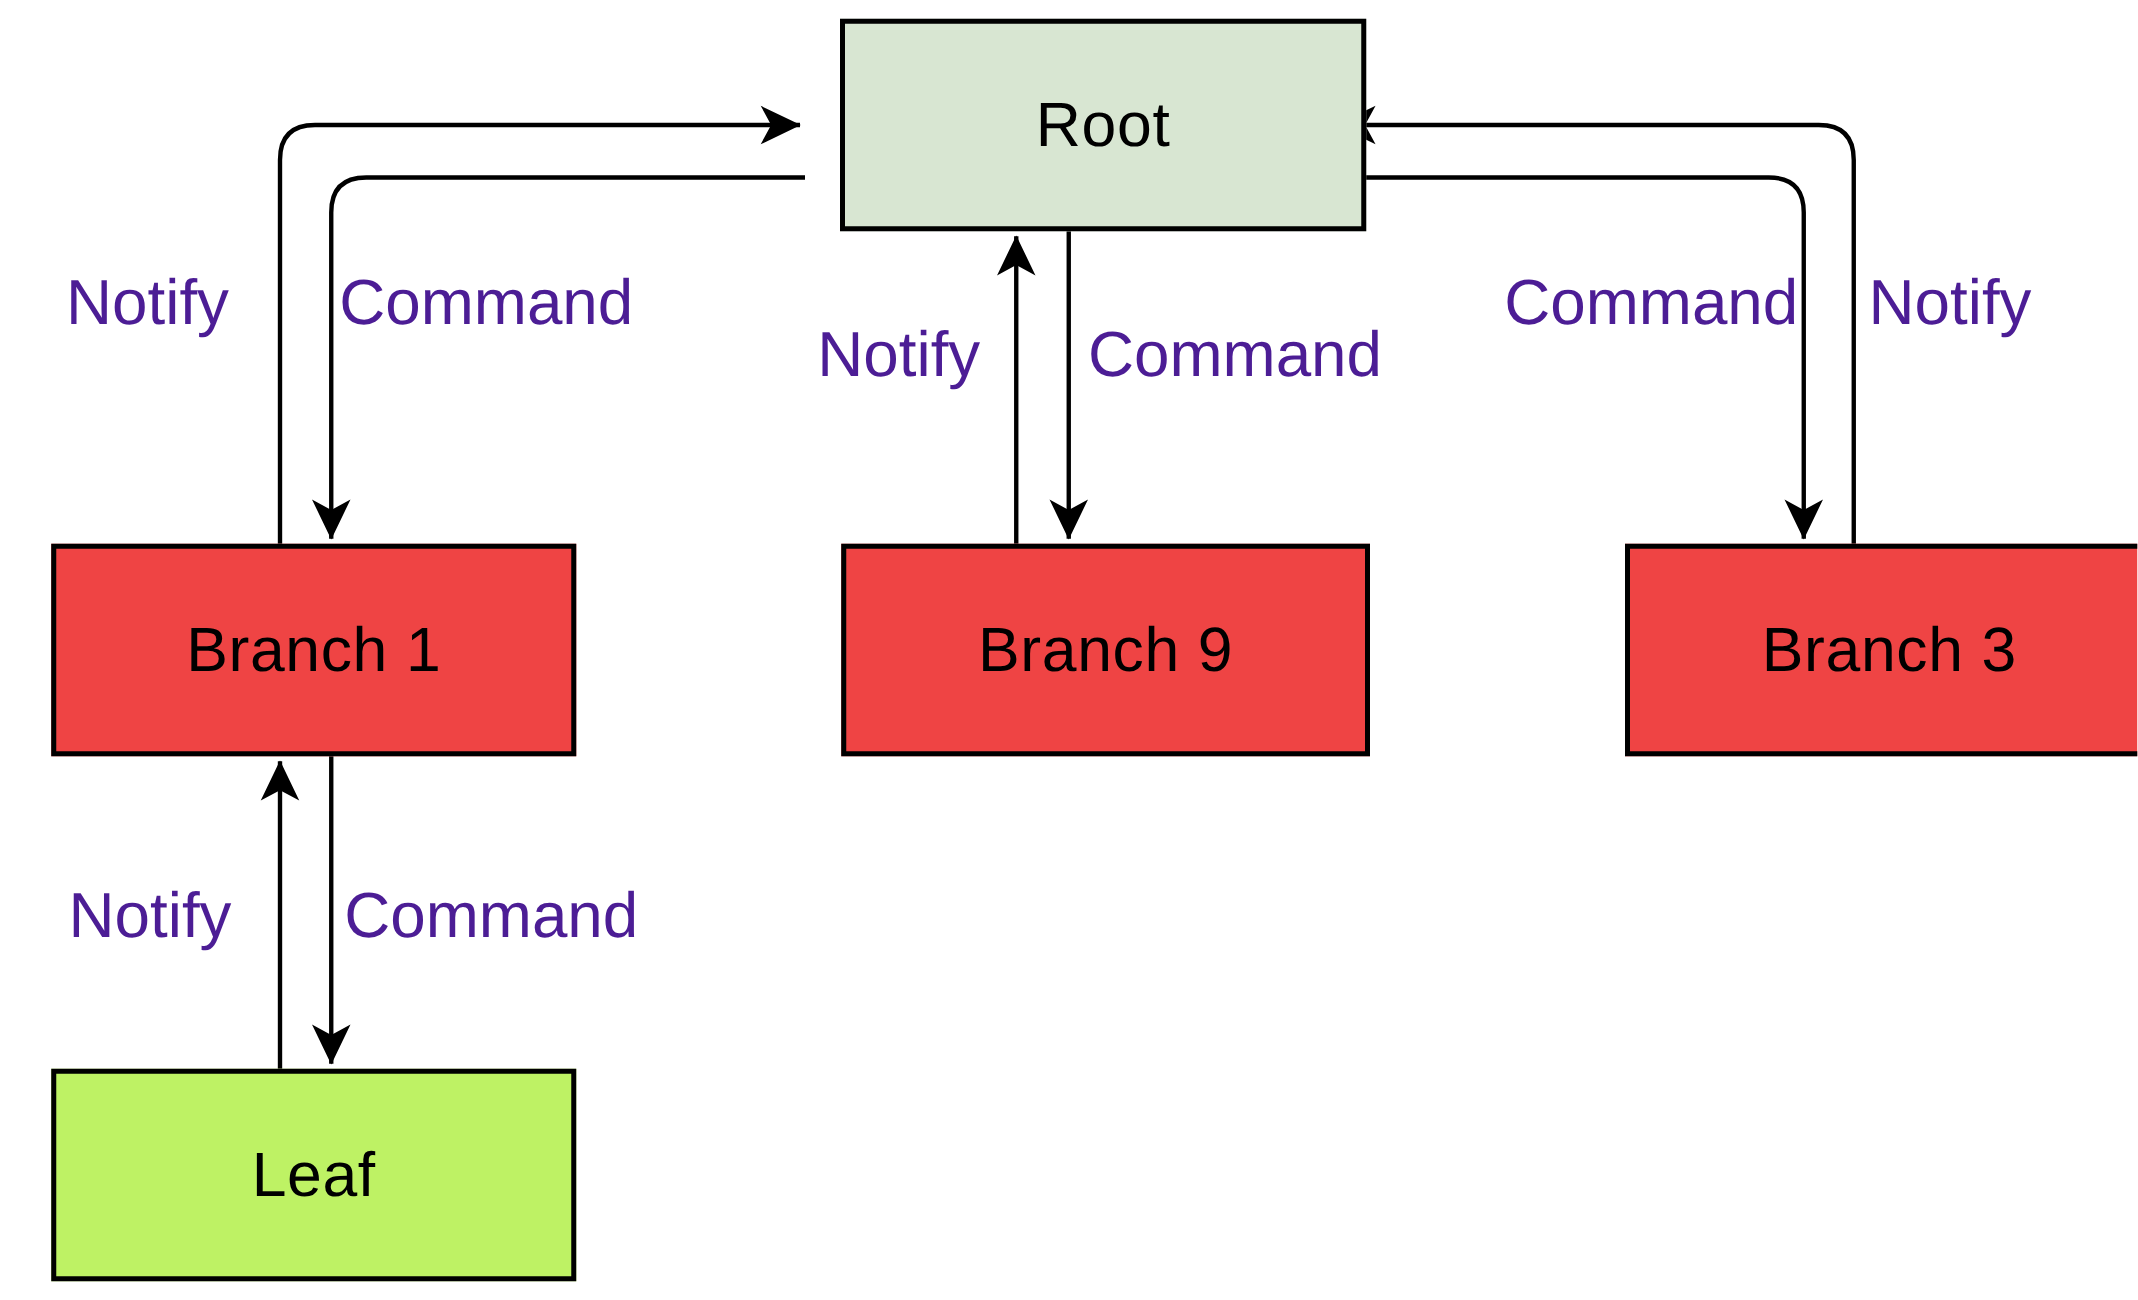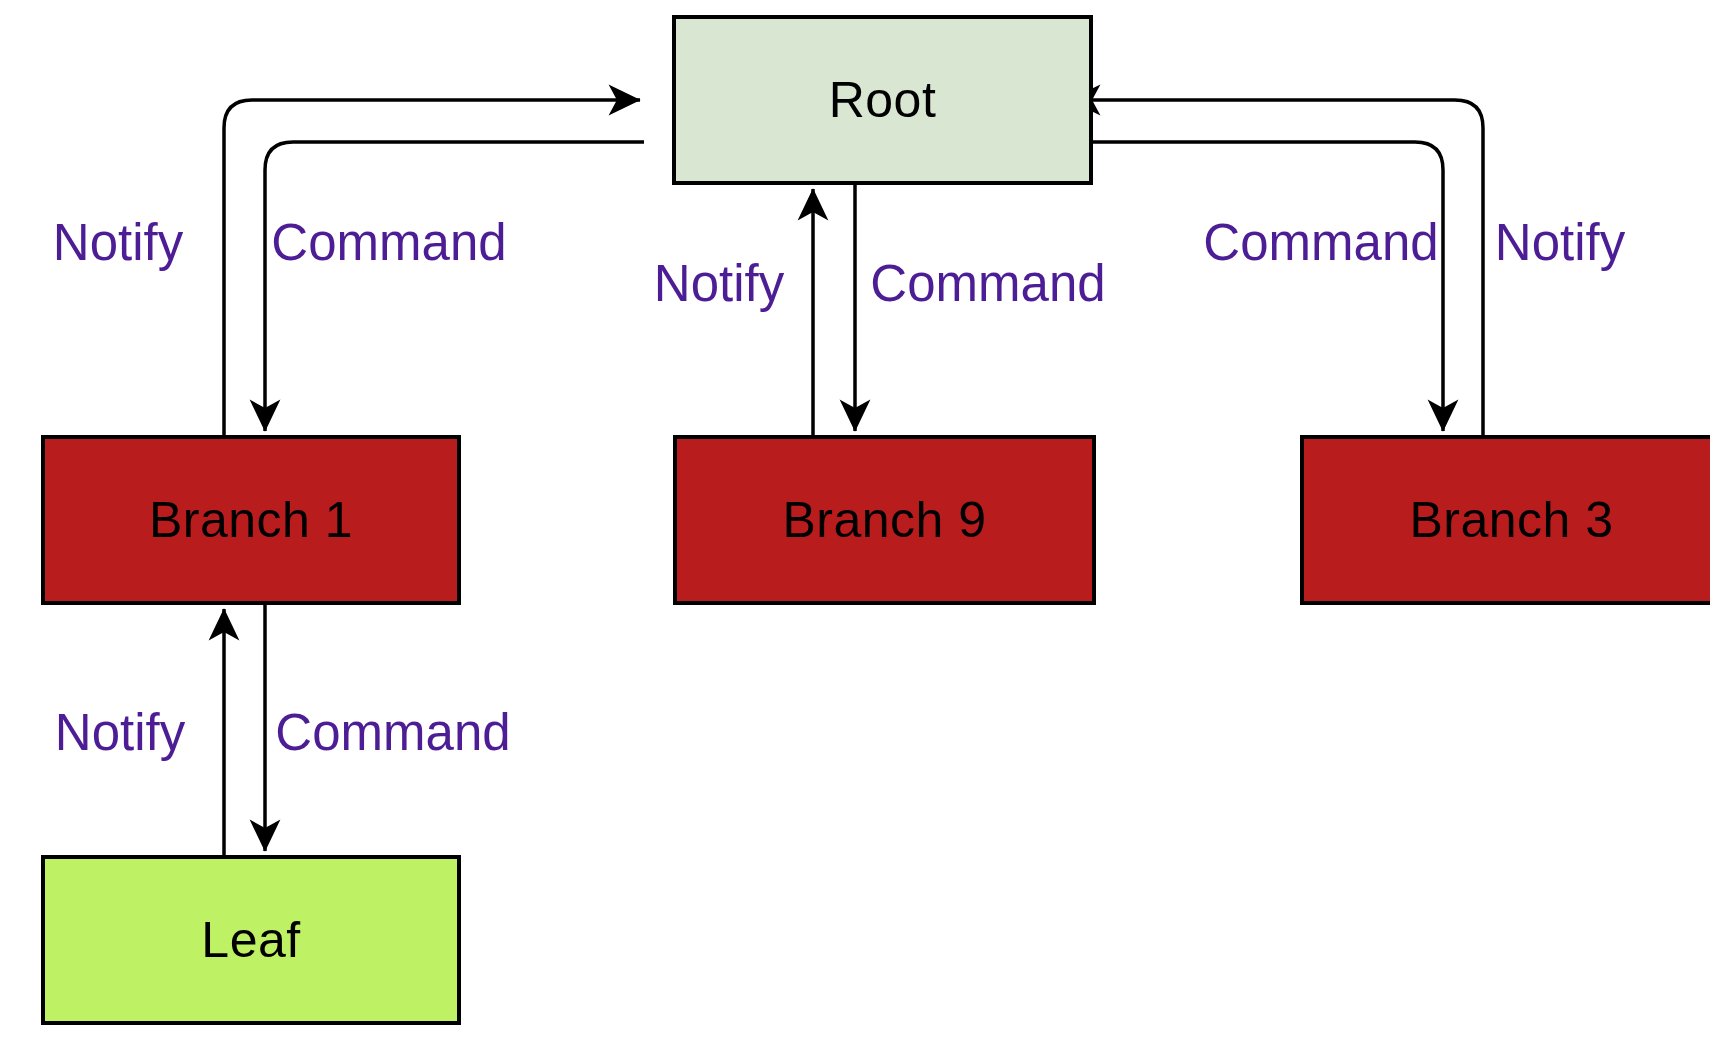--- a/index.html
+++ b/index.html
@@ -33,21 +33,21 @@
     border: 4px solid #000000;
     display: flex;
     align-items: center;
     justify-content: center;
     font-size: 50px;
     color: #000000;
     letter-spacing: 0.5px;
     margin-left: 28px;
   }
   .fill-green { background: #d8e6d2; }
-  .fill-blue  { background: #b91c1c; }
+  .fill-blue  { background: #ef4444; }
   .fill-pink  { background: #bef264; }
 
   #node-root    { left: 644px;  top: 15px;  width: 421px; height: 170px; }
   #node-branch1 { left: 13px;   top: 435px; width: 420px; height: 170px; }
   #node-branch2 { left: 645px;  top: 435px; width: 423px; height: 170px; }
   #node-branch3 { left: 1272px; top: 435px; width: 423px; height: 170px; }
   #node-leaf    { left: 13px;   top: 855px; width: 420px; height: 170px; }
 
   .edge-label {
     position: absolute;

